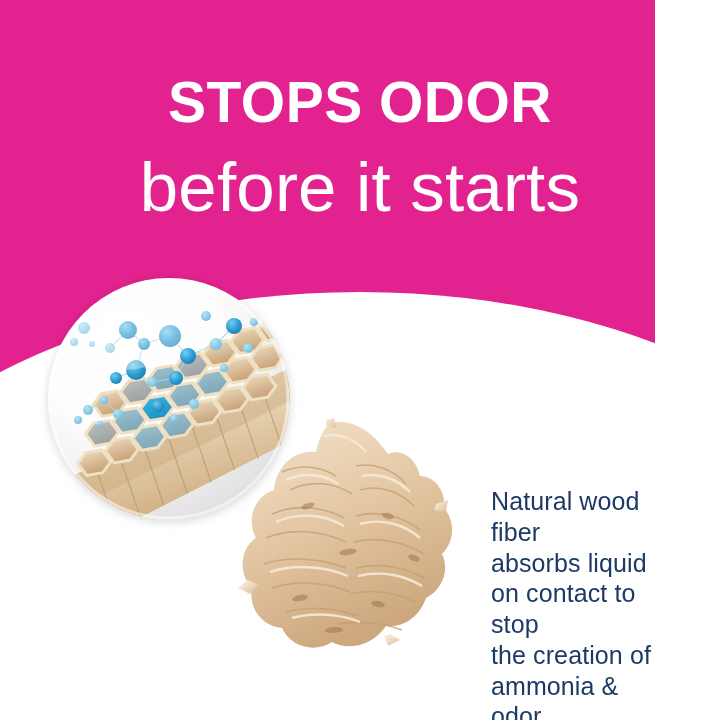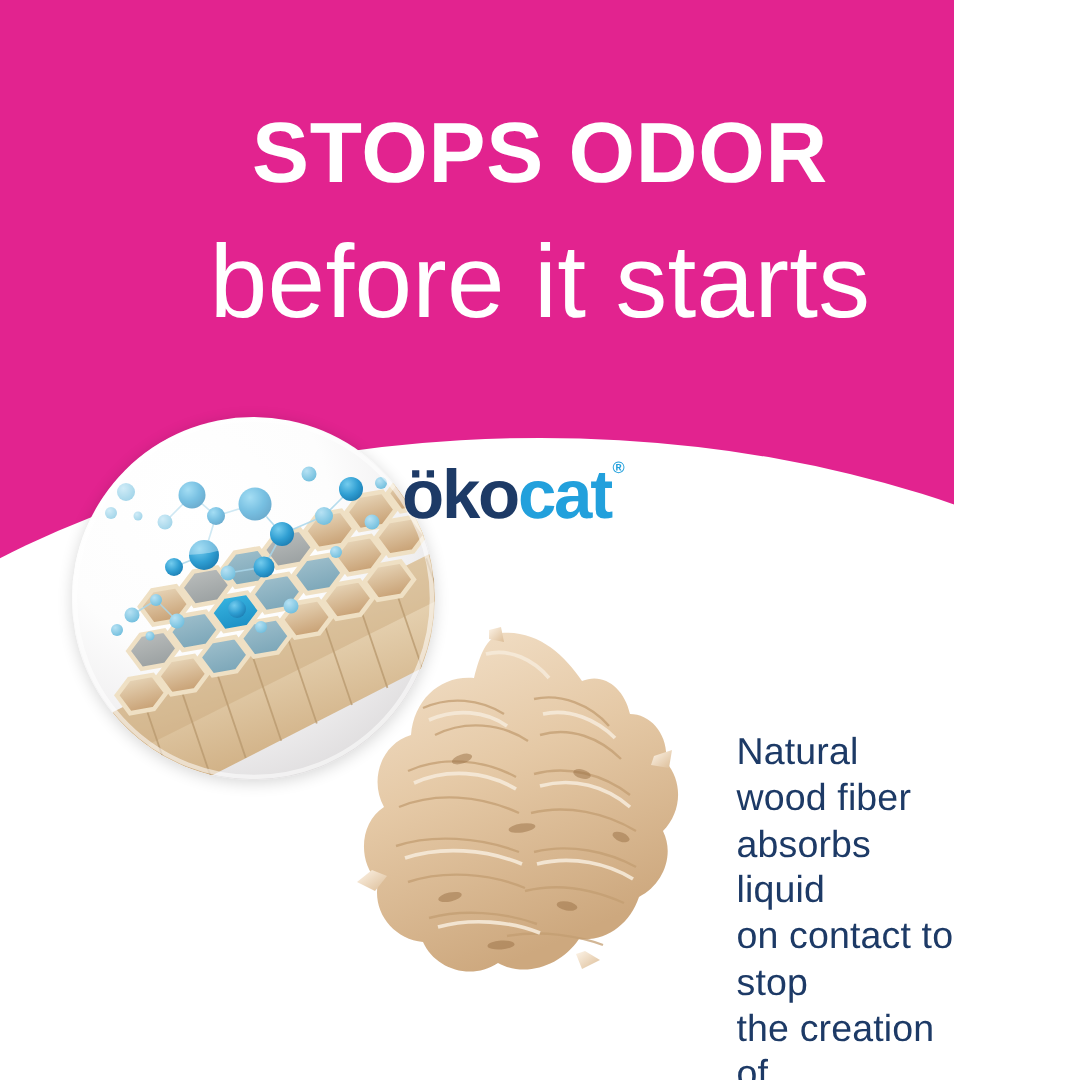--- a/index.html
+++ b/index.html
@@ -7,20 +7,21 @@
     padding: 0;
     background: #ffffff;
   }
   #canvas {
     position: relative;
     width: 636px;
     height: 720px;
     overflow: hidden;
     background: #E2238F;
     font-family: "Liberation Sans", sans-serif;
+    padding-left: 19px;
   }
 
   
   .white-area {
     position: absolute;
     left: -180px;
     top: 292px;
     width: 1080px;
     height: 900px;
     background: #ffffff;
@@ -365,23 +366,20 @@
     </g>
 
     <g fill="url(#fibB)">
       <path d="M10,162 l-10,8 12,6 8,-10 z"></path>
       <path d="M198,86 l12,-4 -2,12 -12,-2 z"></path>
       <path d="M152,216 l10,6 -12,6 -4,-10 z"></path>
       <path d="M88,2 l8,-2 2,10 -10,-2 z"></path>
     </g>
   </svg>
 
-  <div class="logo">
-    <span class="oko">öko</span><span class="cat">cat</span><span class="reg">®</span>
-  </div>
 
   <div class="body-copy">Natural wood fiber
 absorbs liquid
 on contact to stop
 the creation of
 ammonia &amp; odor.</div>
 
 </div>
 
 </body></html>

